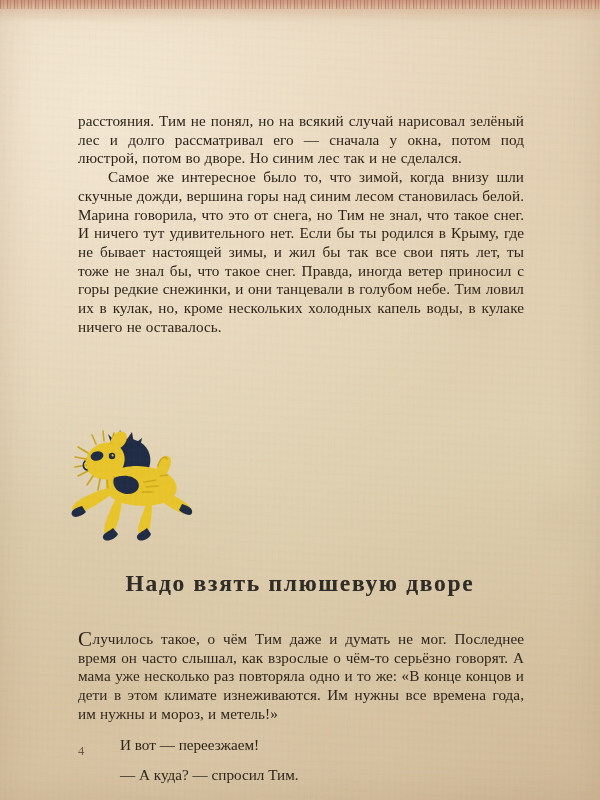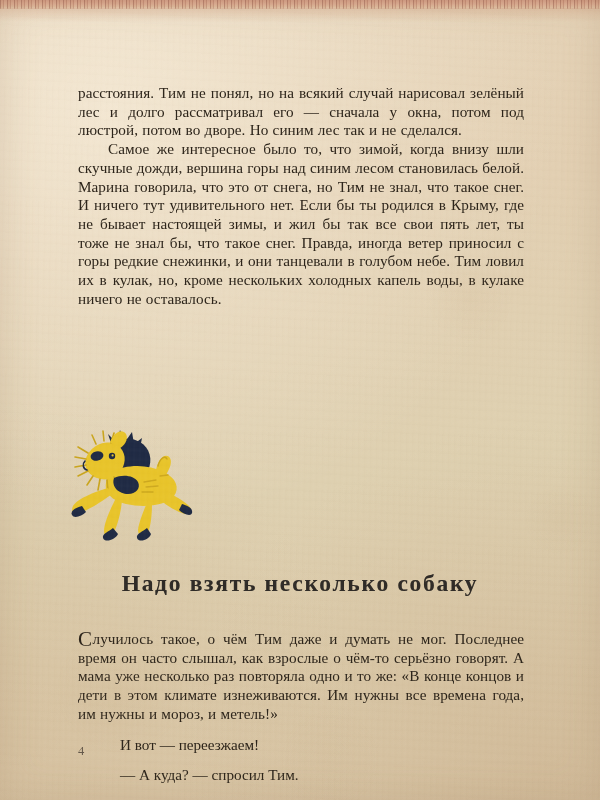--- a/index.html
+++ b/index.html
@@ -86,21 +86,21 @@
     text-align: justify;
     text-align-last: left;
     text-indent: 30px;
     font-size: 15.2px;
     line-height: 18.7px;
     color: #2b2319;
     letter-spacing: 0.05px;
     word-spacing: 0.4px;
     -webkit-font-smoothing: none;
   }
-  p.para.first { text-indent: 0; }
+  p.para.first { text-indent: 0; margin-top: 28px; }
 
   
   p.para.dropcap-para { text-indent: 0; margin-top: 32px; }
   .dropcap {
     font-size: 21px;
     line-height: 18px;
     vertical-align: -2px;
     padding-right: 0.5px;
   }
 
@@ -225,21 +225,21 @@
         <g stroke="#c9a41d" stroke-width="1.3" stroke-linecap="round" fill="none" opacity="0.85">
           <path d="M92 62 L104 60"></path>
           <path d="M94 67 L106 66"></path>
           <path d="M90 72 L101 72"></path>
           <path d="M108 56 L116 55"></path>
         </g>
       </g>
     </svg>
   </div>
 
-  <h2 id="chapter-heading">Надо взять несколько собаку</h2>
+  <h2 id="chapter-heading">Надо взять плюшевую дворе</h2>
 
   <div id="content-2" style="position:absolute;left:78px;top:598px;width:446px;">
     <p class="para dropcap-para"><span class="dropcap">С</span><span>лучилось такое, о чём Тим даже и думать не мог. Последнее время он часто слышал, как взрослые о чём-то серьёзно говорят. А мама уже несколько раз повторяла одно и то же: «В конце концов и дети в этом климате изнеживаются. Им нужны все времена года, им нужны и мороз, и метель!»</span></p>
     <p class="line">И вот — переезжаем!</p>
     <p class="line">— А куда? — спросил Тим.</p>
     <p class="line">— В Ясную Поляну, — ответила Крыму.</p>
   </div>
 
   <div id="page-number">4</div>
 

